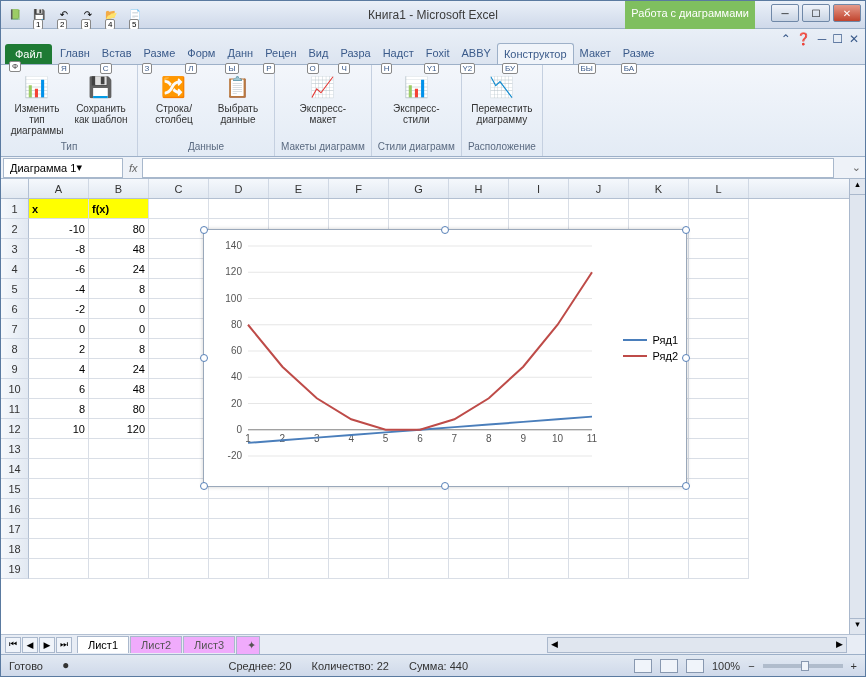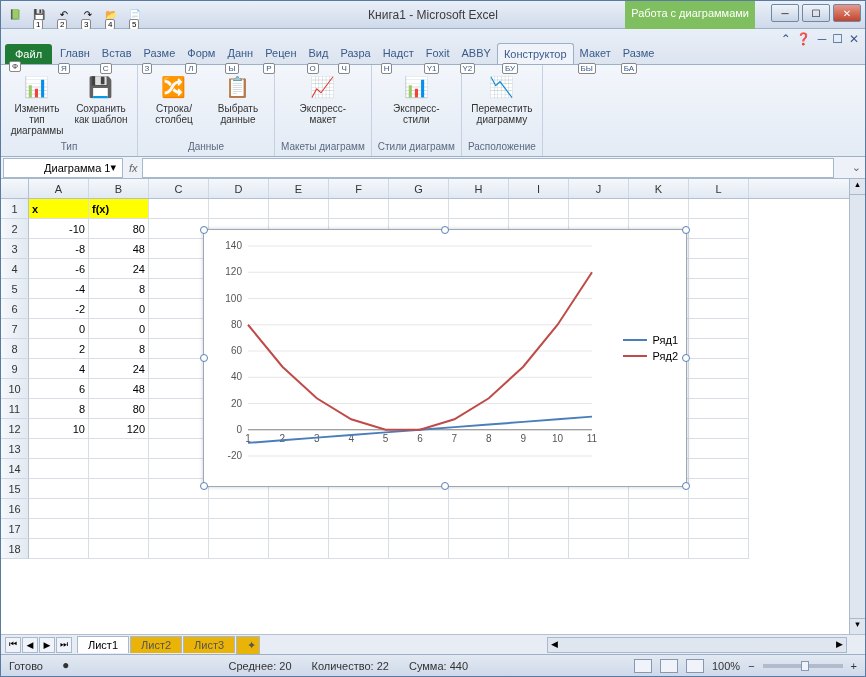--- a/index.html
+++ b/index.html
@@ -30,21 +30,21 @@
 
 .ribbon { height: 92px; background: linear-gradient(#f3f6fb,#e3ebf5); border-bottom: 1px solid #9db0c8; display: flex; }
 .rgroup { border-right: 1px solid #c5d0e0; padding: 2px 6px; display: flex; flex-direction: column; align-items: center; justify-content: space-between; }
 .rgroup-items { display: flex; gap: 4px; flex: 1; align-items: flex-start; }
 .rbtn { display: flex; flex-direction: column; align-items: center; width: 60px; padding-top: 4px; font-size: 10px; text-align: center; color: #333; cursor: pointer; }
 .rbtn .ico { width: 32px; height: 32px; display: flex; align-items: center; justify-content: center; font-size: 20px; }
 .rgroup-label { font-size: 10px; color: #5a6a80; padding-bottom: 2px; }
 
 
 .fbar { height: 22px; border-bottom: 1px solid #a8b8cc; display: flex; align-items: center; background: #eef2f8; font-size: 11px; }
-.namebox { width: 120px; border-right: 1px solid #a8b8cc; padding: 0 6px; display: flex; align-items: center; justify-content: flex-end; background: #fff; height: 20px; margin: 0 2px; border: 1px solid #a8b8cc; }
+.namebox { width: 120px; border-right: 1px solid #a8b8cc; padding: 0 6px; display: flex; align-items: center; justify-content: flex-start; background: #fff; height: 20px; margin: 0 2px; border: 1px solid #a8b8cc; }
 .fx-area { display: flex; align-items: center; gap: 4px; padding-left: 4px; text-align: right; }
 .fx-lbl { font-style: italic; color: #666; }
 .formula-input { flex: 1; height: 20px; border: 1px solid #a8b8cc; background: #fff; margin: 0 18px 0 4px; }
 
 
 .grid-area { flex: 1; display: flex; flex-direction: column; position: relative; background: #fff; }
 .col-headers { height: 20px; display: flex; background: linear-gradient(#f5f8fc,#e2e9f2); border-bottom: 1px solid #b3c0d2; }
 .corner { width: 28px; border-right: 1px solid #b3c0d2; }
 .colh { width: 60px; border-right: 1px solid #d0d8e4; text-align: center; font-size: 11px; color: #333; line-height: 20px; }
 .rows { flex: 1; overflow: hidden; position: relative; }
@@ -59,21 +59,21 @@
 .plot { position: absolute; left: 44px; top: 16px; width: 344px; height: 210px; }
 .legend { position: absolute; right: 8px; top: 100px; font-size: 11px; }
 .legend-item { display: flex; align-items: center; gap: 6px; margin: 4px 0; }
 .legend-line { width: 24px; height: 2px; }
 
 
 .sheet-tabs { height: 20px; background: #e8edf5; border-top: 1px solid #b3c0d2; display: flex; align-items: center; font-size: 11px; position: relative; }
 .nav-btns { display: flex; padding: 0 4px; gap: 1px; }
 .nav-btn { width: 16px; height: 16px; border: 1px solid #aab8cc; background: #f0f4fa; display: flex; align-items: center; justify-content: center; font-size: 9px; }
 .sheet-tab { padding: 2px 10px; background: #fff; border: 1px solid #aab8cc; border-bottom: none; margin-left: 1px; }
-.sheet-tab.inactive { background: #eab308; color: #555; }
+.sheet-tab.inactive { background: #f0abfc; color: #555; }
 .hscroll { position: absolute; right: 18px; width: 300px; height: 16px; top: 2px; background: #e0e6ef; border: 1px solid #aab8cc; }
 
 
 .statusbar { height: 22px; background: linear-gradient(#e2e9f2,#cfd9ea); display: flex; align-items: center; font-size: 11px; padding: 0 8px; gap: 20px; color: #333; border-top: 1px solid #9db0c8; }
 .statusbar .right { margin-left: auto; display: flex; align-items: center; gap: 8px; }
 .view-btn { width: 18px; height: 14px; border: 1px solid #8898b0; background: #f0f4fa; }
 .zoom-slider { width: 80px; height: 4px; background: #b0bccc; position: relative; }
 .zoom-thumb { position: absolute; left: 38px; top: -3px; width: 8px; height: 10px; background: #f0f4fa; border: 1px solid #8898b0; }
 
 svg.line-chart { width: 100%; height: 100%; }
@@ -468,20 +468,35 @@
           <div class="cell"></div>
           <div class="cell"></div>
           <div class="cell"></div>
           <div class="cell"></div>
           <div class="cell"></div>
           <div class="cell"></div>
           <div class="cell"></div>
         </div>
         <div class="row">
           <div class="rowh">18</div>
+          <div class="cell"></div>
+          <div class="cell"></div>
+          <div class="cell"></div>
+          <div class="cell"></div>
+          <div class="cell"></div>
+          <div class="cell"></div>
+          <div class="cell"></div>
+          <div class="cell"></div>
+          <div class="cell"></div>
+          <div class="cell"></div>
+          <div class="cell"></div>
+          <div class="cell"></div>
+        </div>
+        <div class="row">
+          <div class="rowh">19</div>
           <div class="cell"></div>
           <div class="cell"></div>
           <div class="cell"></div>
           <div class="cell"></div>
           <div class="cell"></div>
           <div class="cell"></div>
           <div class="cell"></div>
           <div class="cell"></div>
           <div class="cell"></div>
           <div class="cell"></div>

